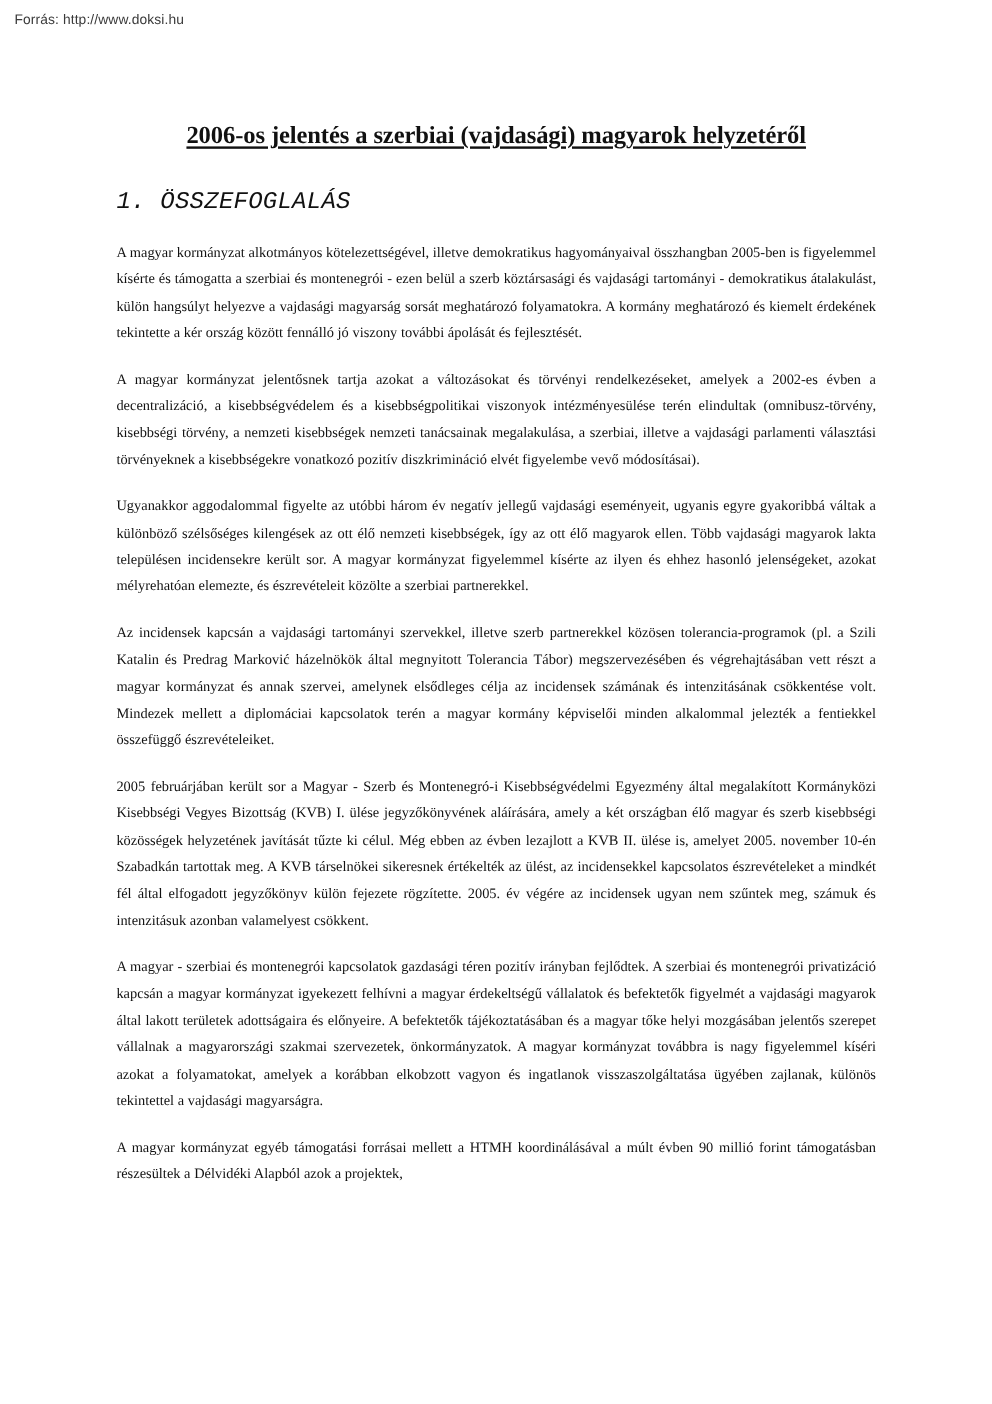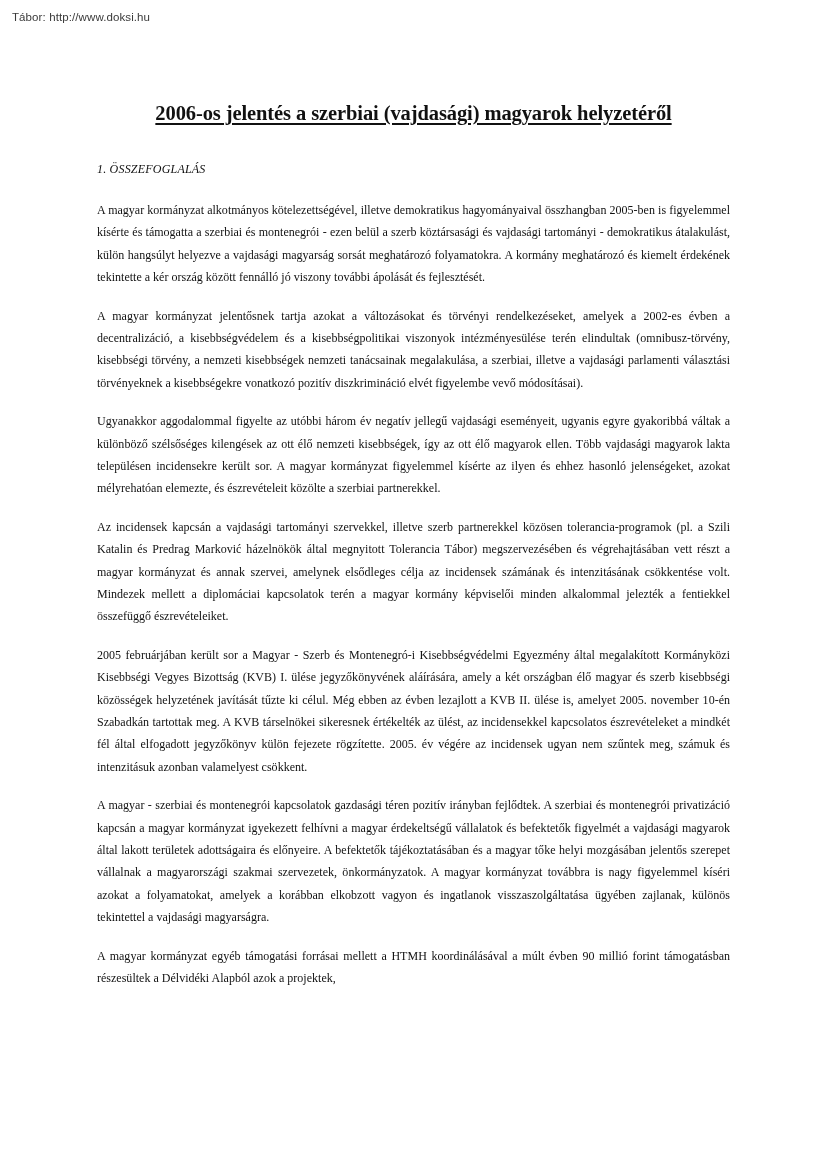--- a/index.html
+++ b/index.html
@@ -56,25 +56,26 @@
     text-underline-offset: 3px;
     letter-spacing: -0.1px;
   }
 
   .section-heading {
     margin: 0;
     padding: 0;
     position: absolute;
     left: 97px;
     top: 159px;
-    font-size: 12px;
+    font-size: 20px;
     line-height: 20px;
     font-style: italic;
     font-weight: normal;
     letter-spacing: 0.2px;
+    font-family: Liberation Mono, monospace;
   }
 
   .body-block {
     position: absolute;
     left: 97px;
     top: 199px;
     width: 633px;
   }
 
   .para {
@@ -87,21 +88,21 @@
     hyphens: none;
   }
 
   .para:last-child {
     margin-bottom: 0;
   }
 </style>
 </head>
 <body>
 
-<div class="source-header">Tábor: http://www.doksi.hu</div>
+<div class="source-header">Forrás: http://www.doksi.hu</div>
 
 <div class="page">
 
   <h1 class="doc-title">2006-os jelentés a szerbiai (vajdasági) magyarok helyzetéről</h1>
 
   <h2 class="section-heading">1. ÖSSZEFOGLALÁS</h2>
 
   <div class="body-block">
     <p class="para">A magyar kormányzat alkotmányos kötelezettségével, illetve demokratikus hagyományaival összhangban 2005-ben is figyelemmel kísérte és támogatta a szerbiai és montenegrói - ezen belül a szerb köztársasági és vajdasági tartományi - demokratikus átalakulást, külön hangsúlyt helyezve a vajdasági magyarság sorsát meghatározó folyamatokra. A kormány meghatározó és kiemelt érdekének tekintette a kér ország között fennálló jó viszony további ápolását és fejlesztését.</p>
     <p class="para">A magyar kormányzat jelentősnek tartja azokat a változásokat és törvényi rendelkezéseket, amelyek a 2002-es évben a decentralizáció, a kisebbségvédelem és a kisebbségpolitikai viszonyok intézményesülése terén elindultak (omnibusz-törvény, kisebbségi törvény, a nemzeti kisebbségek nemzeti tanácsainak megalakulása, a szerbiai, illetve a vajdasági parlamenti választási törvényeknek a kisebbségekre vonatkozó pozitív diszkrimináció elvét figyelembe vevő módosításai).</p>

